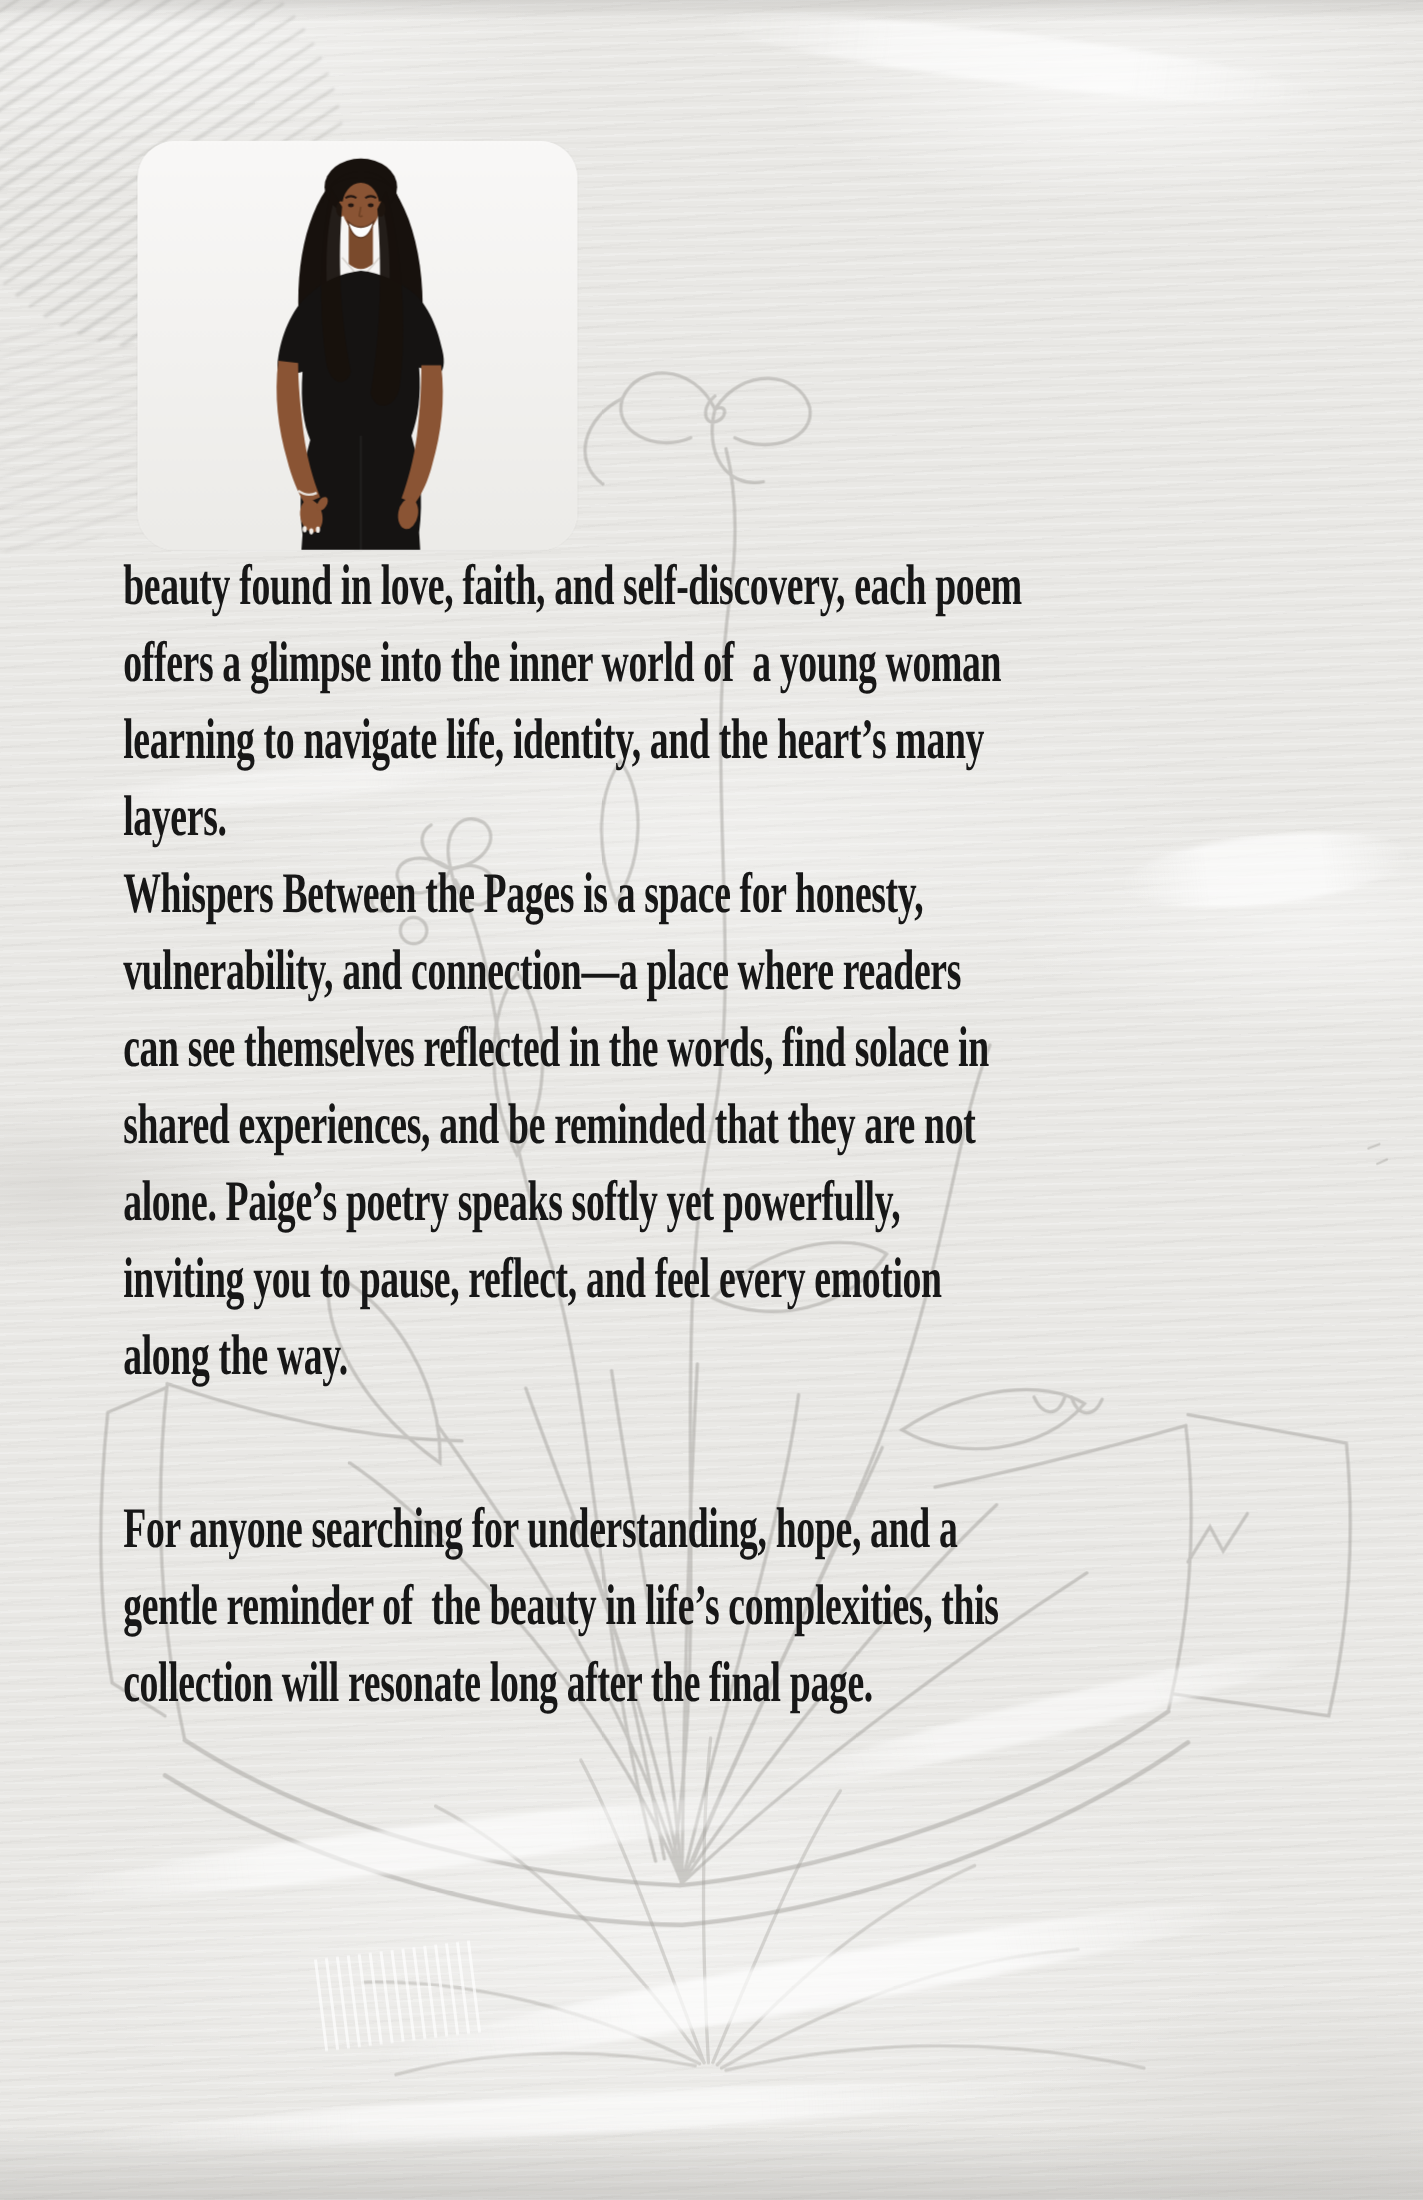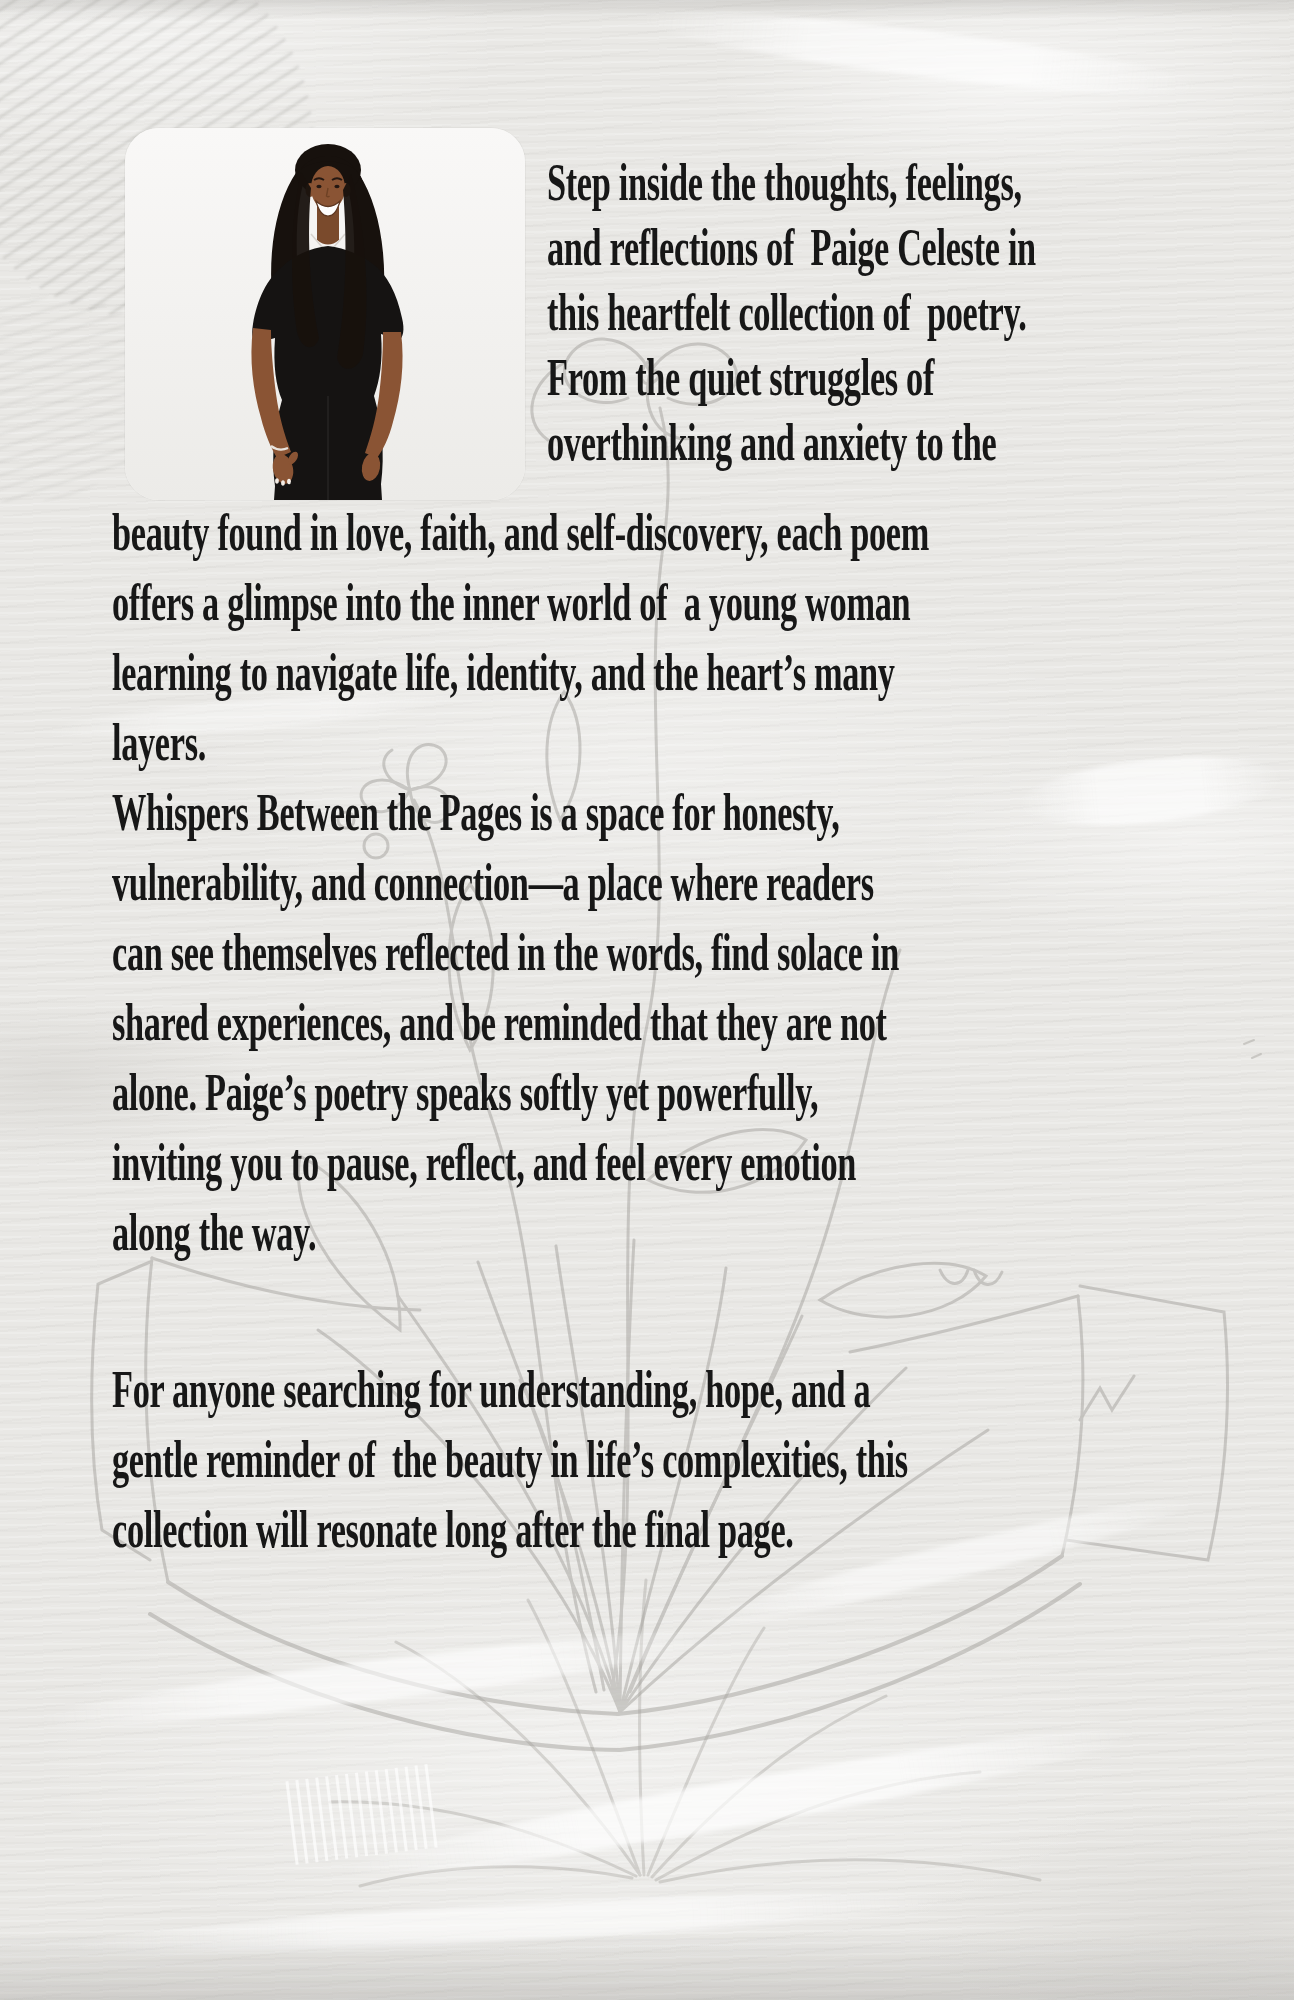--- a/index.html
+++ b/index.html
@@ -218,27 +218,20 @@
       </g>
       <path d="M146,318 Q154,324 163,320" stroke="#e8e3dd" stroke-width="2.2" fill="none"></path>
 
       <g fill="#17110d">
         <path d="M176,44 C166,90 164,150 172,204 C176,222 190,224 194,210 C184,160 182,104 186,60 Z" opacity="0.95"></path>
         <path d="M226,46 C240,96 246,170 238,226 C233,244 216,246 212,230 C222,168 222,108 218,62 Z" opacity="0.95"></path>
       </g>
     </svg>
   </div>
 
-  <div class="textblock tb-side">
-    <div class="line">Step inside the thoughts, feelings,</div>
-    <div class="line">and reflections of  Paige Celeste in</div>
-    <div class="line">this heartfelt collection of  poetry.</div>
-    <div class="line">From the quiet struggles of</div>
-    <div class="line">overthinking and anxiety to the</div>
-  </div>
 
   <div class="textblock tb-main">
     <div class="line">beauty found in love, faith, and self-discovery, each poem</div>
     <div class="line">offers a glimpse into the inner world of  a young woman</div>
     <div class="line">learning to navigate life, identity, and the heart’s many</div>
     <div class="line">layers.</div>
     <div class="line">Whispers Between the Pages is a space for honesty,</div>
     <div class="line">vulnerability, and connection—a place where readers</div>
     <div class="line">can see themselves reflected in the words, find solace in</div>
     <div class="line">shared experiences, and be reminded that they are not</div>

